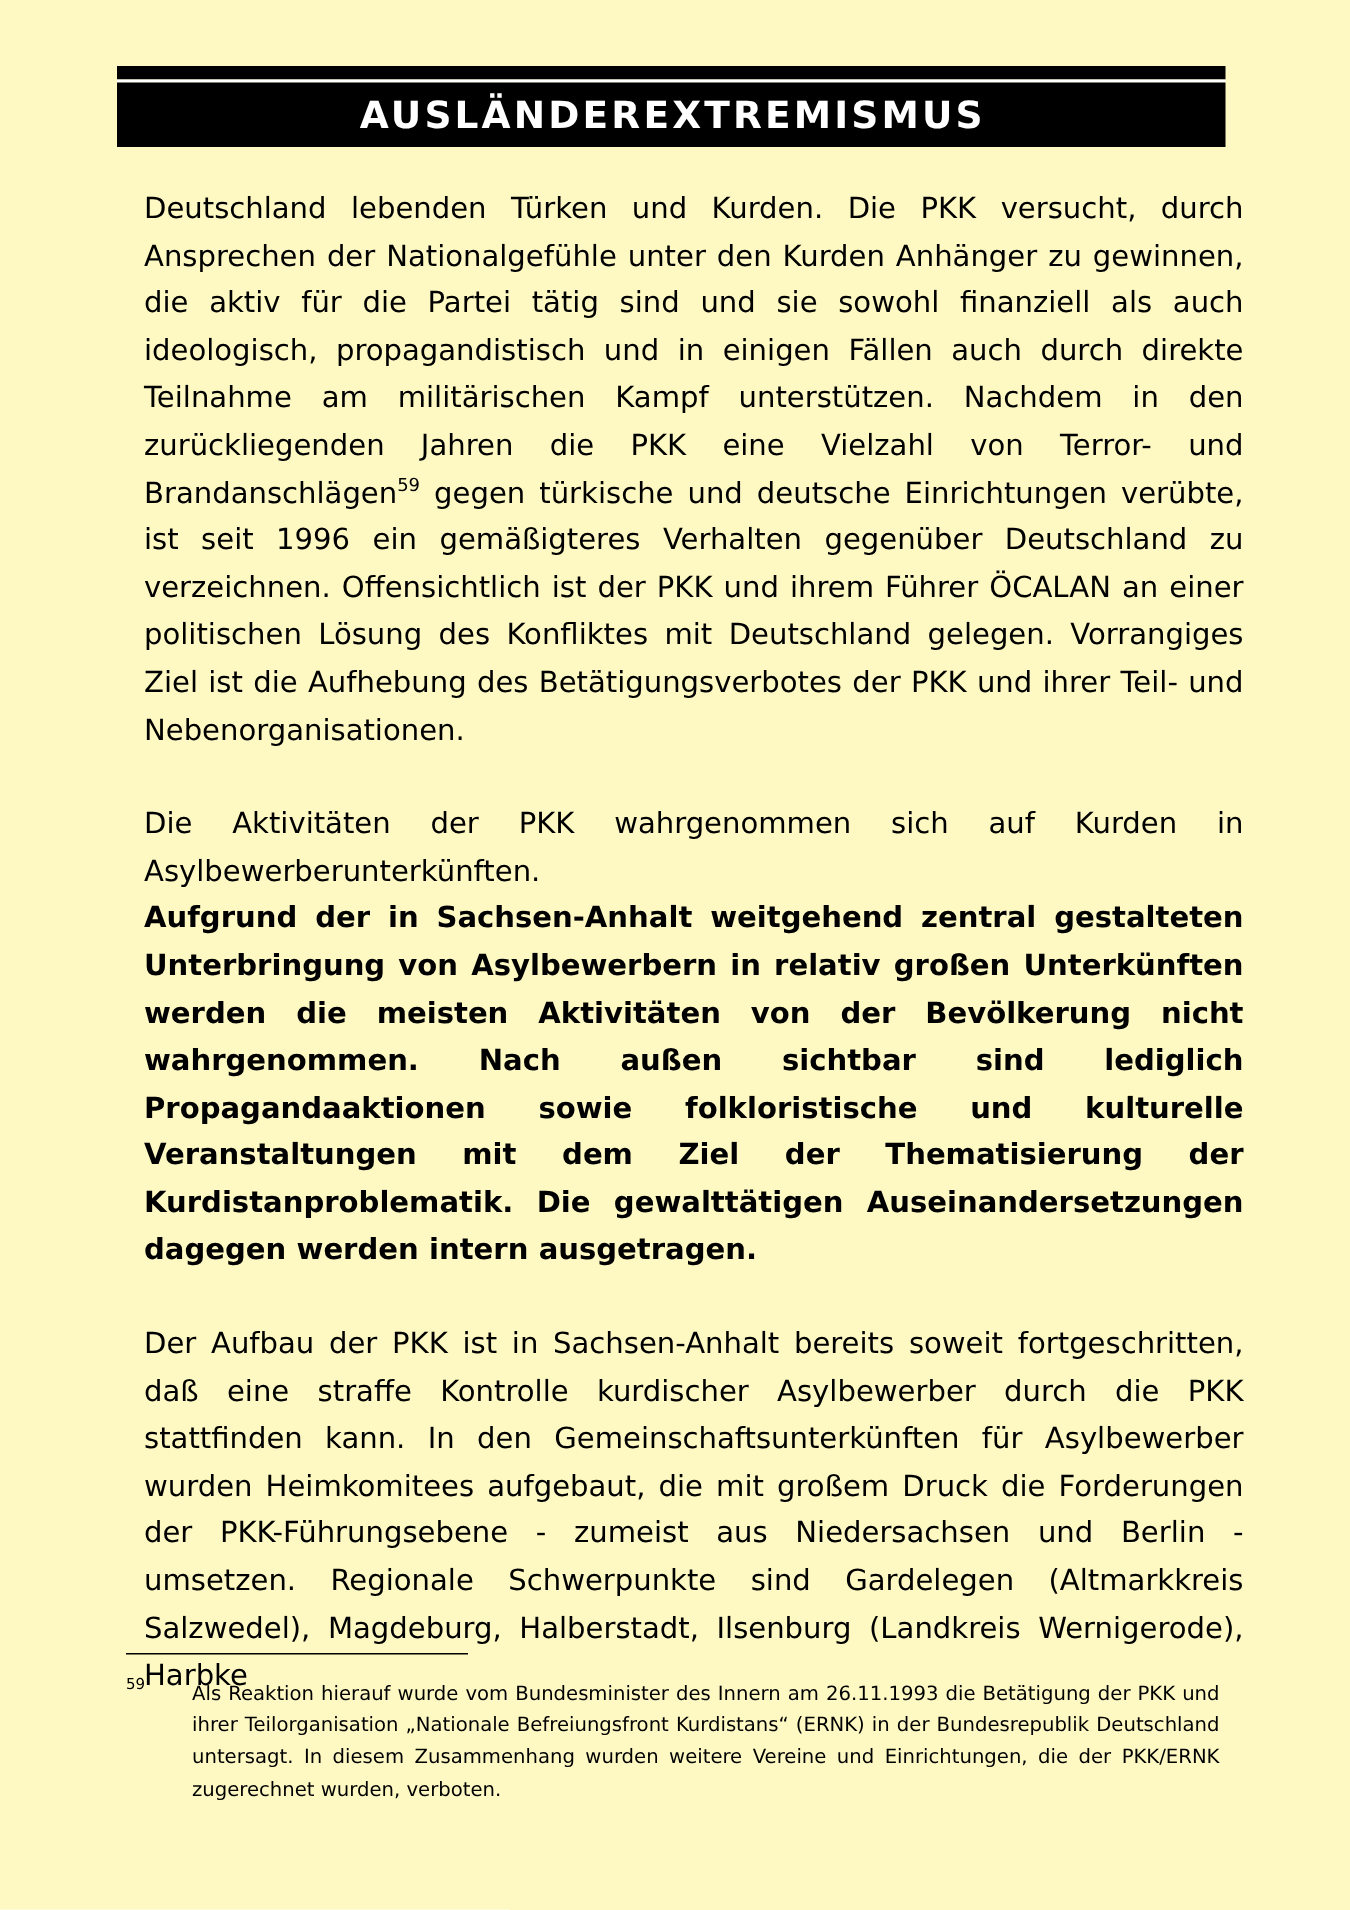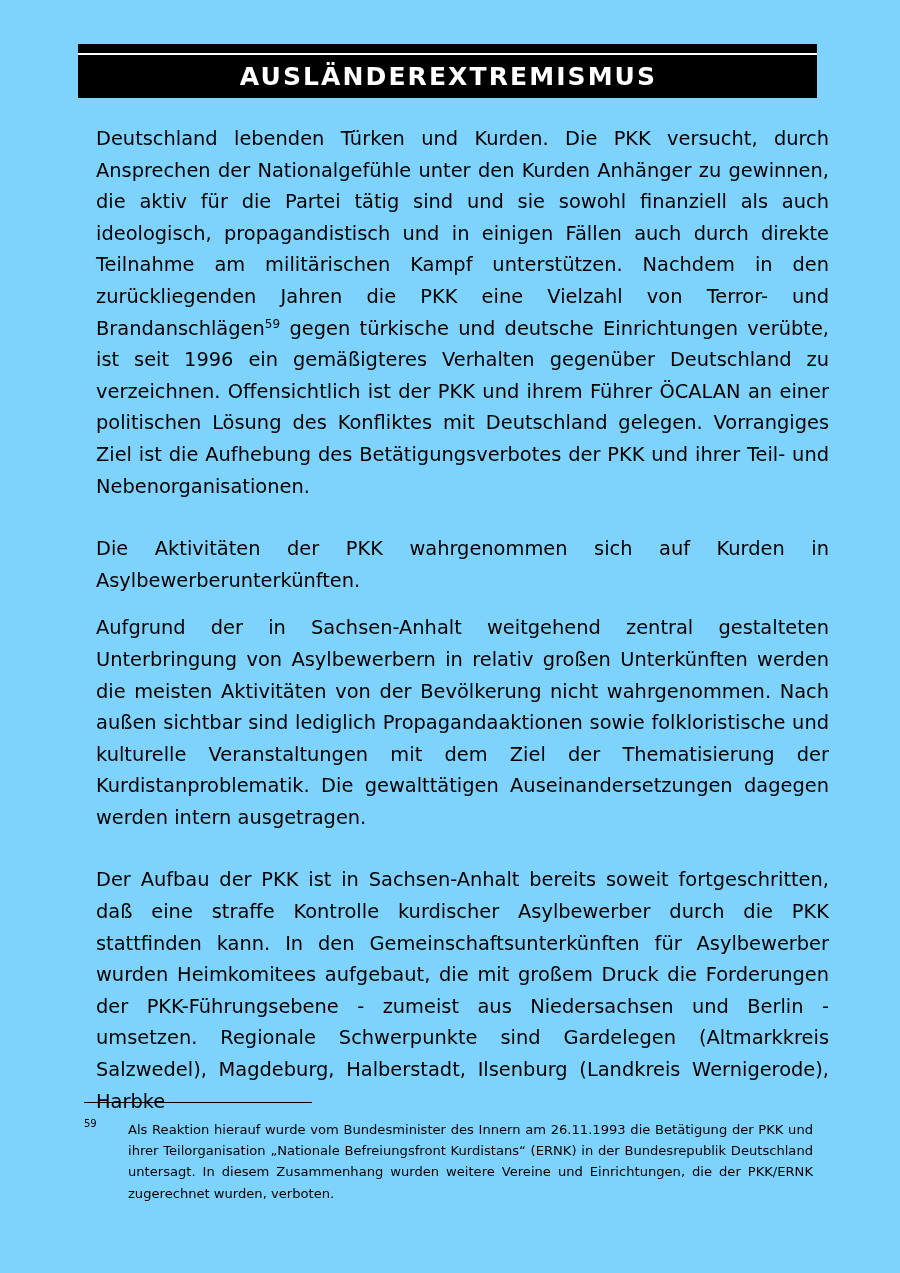--- a/index.html
+++ b/index.html
@@ -11,21 +11,21 @@
     width: 900px;
     height: 1273px;
     font-family: "DejaVu Sans", sans-serif;
     color: #000000;
     overflow: hidden;
   }
   .page {
     position: relative;
     width: 900px;
     height: 1273px;
-    background: #7dd3fc;
+    background: #fef9c3;
   }
 
   
   .header-banner {
     position: absolute;
     left: 78px;
     top: 44px;
     width: 739px;
   }
   .header-rule-top {
@@ -68,21 +68,22 @@
     font-family: "DejaVu Sans", sans-serif;
     font-size: 19.4px;
     line-height: 31.6px;
     text-align: justify;
     text-justify: inter-word;
     margin: 0;
     hyphens: none;
     word-spacing: 0.1px;
   }
   .para + .para {
-    margin-top: 16px;
+    margin-top: 0;
+    font-weight: bold;
   }
   .para-gap {
     height: 31px;
   }
   .fn-ref {
     font-size: 12px;
     vertical-align: super;
     line-height: 0;
   }
 

